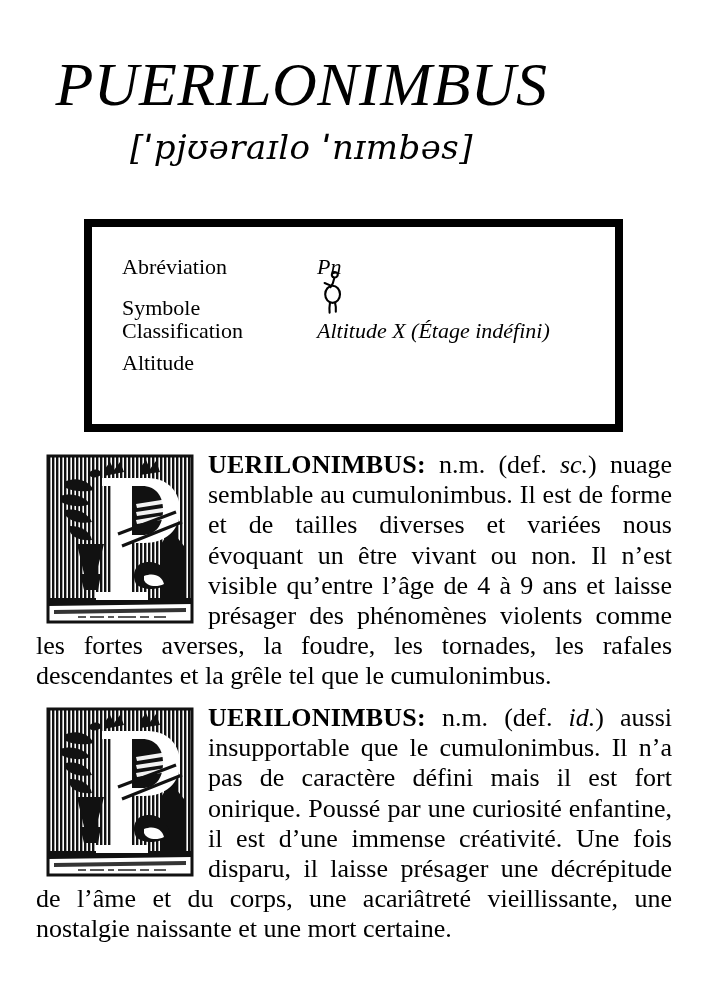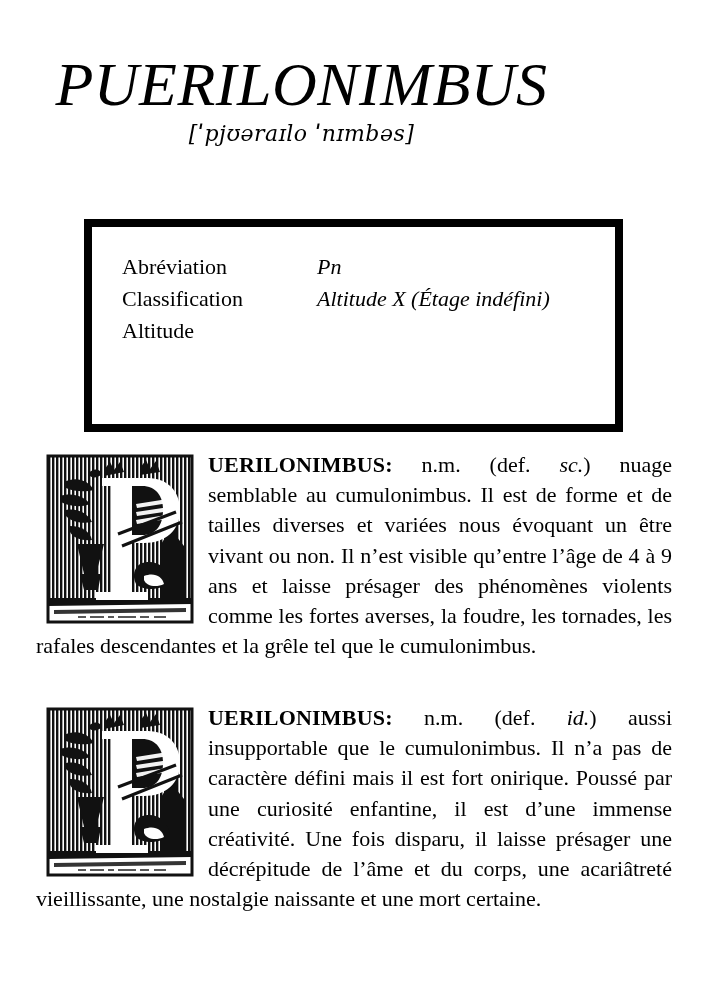--- a/index.html
+++ b/index.html
@@ -31,22 +31,22 @@
     font-size: 62px;
     letter-spacing: 0.5px;
     line-height: 1.05;
     margin: 0;
     white-space: nowrap;
   }
   .pronunciation {
     font-family: "DejaVu Serif", "Liberation Serif", serif;
     font-style: italic;
     font-weight: 400;
-    font-size: 22px;
-    margin-top: 4px;
+    font-size: 34px;
+    margin-top: 10px;
     letter-spacing: 0.5px;
     white-space: nowrap;
   }
 
   
   .info-box-outer {
     position: absolute;
     left: 84px;
     top: 219px;
     width: 539px;
@@ -110,21 +110,21 @@
     width: 152px;
     height: 174px;
     margin: 2px 12px 0 8px;
     position: relative;
     overflow: hidden;
     background: #ffffff;
   }
   .dropcap svg { display: block; }
 
   .article-body {
-    font-size: 22px;
+    font-size: 26px;
     line-height: 30.2px;
     text-align: justify;
     text-justify: inter-word;
     hyphens: none;
     margin: 0;
   }
   .headword {
     font-weight: 700;
     letter-spacing: 0.2px;
   }
@@ -139,20 +139,42 @@
 </div>
 
 <div class="info-box-outer">
   <div class="info-box-inner">
 
     <div class="info-row">
       <span class="info-label">Abréviation</span>
       <span class="info-value">Pn</span>
     </div>
 
+    <div class="info-row symbol-row">
+      <span class="info-label">Symbole</span>
+      <span class="info-value">
+        <span class="symbol-glyph">
+          <svg width="34" height="46" viewBox="0 0 34 46" aria-hidden="true">
+            <g fill="none" stroke="#000000" stroke-width="2.1" stroke-linecap="round" stroke-linejoin="round">
+
+              <path d="M17.5 3.2 C 21.4 2.2, 23.6 4.6, 22.4 7.0 C 21.3 9.2, 17.6 9.0, 16.9 6.6 C 16.4 4.8, 17.9 3.4, 19.8 3.8"></path>
+
+              <path d="M19.2 9.4 C 18.6 13.2, 17.4 16.0, 15.4 18.2"></path>
+
+              <path d="M15.2 16.4 L 9.6 14.0"></path>
+
+              <ellipse cx="17.6" cy="25.3" rx="7.4" ry="8.6"></ellipse>
+
+              <path d="M15.0 33.6 C 14.4 37.4, 14.2 40.6, 14.6 43.6"></path>
+              <path d="M20.0 33.4 C 20.9 36.8, 21.2 40.0, 20.8 42.6"></path>
+            </g>
+          </svg>
+        </span>
+      </span>
+    </div>
 
     <div class="info-row">
       <span class="info-label">Classification</span>
       <span class="info-value">Altitude X (Étage indéfini)</span>
     </div>
 
     <div class="info-row">
       <span class="info-label">Altitude</span>
     </div>
 

